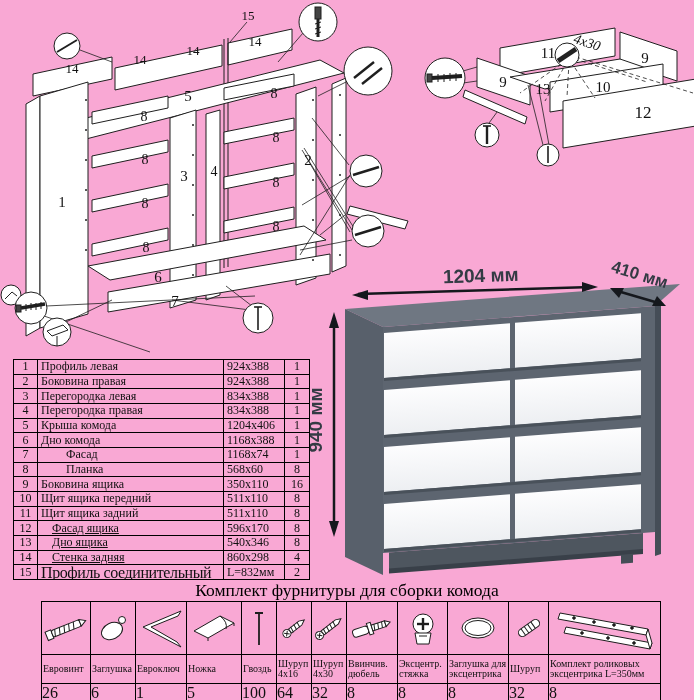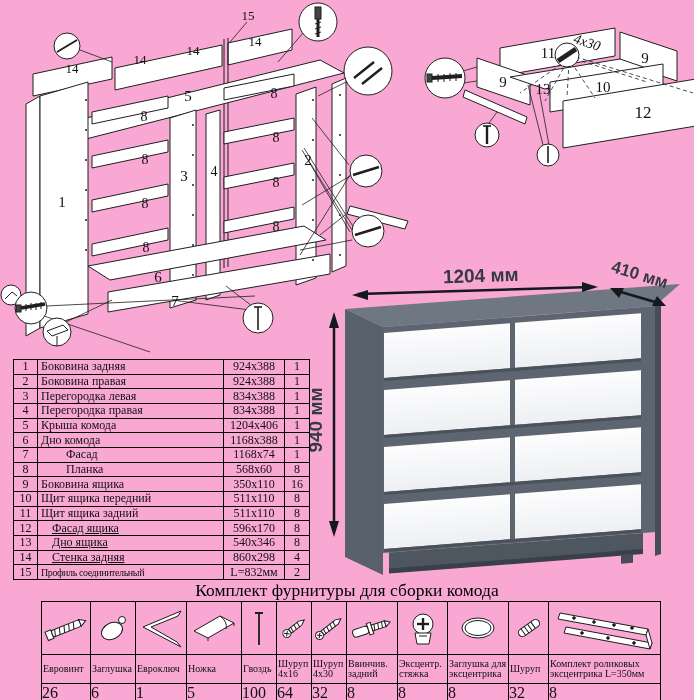--- a/index.html
+++ b/index.html
@@ -9,22 +9,22 @@
   .abs{position:absolute;}
 
   
   .parts{position:absolute;left:13px;top:359px;width:296px;height:221px;
          border-collapse:collapse;table-layout:fixed;font-size:12px;}
   .parts td{border:1px solid #000;padding:0 3px;height:13px;line-height:13px;
             overflow:hidden;white-space:nowrap;}
   .parts td.c{text-align:center;padding:0;}
   .parts td.ind1{padding-left:14px;text-decoration:underline;}
   .parts td.ind2{padding-left:28px;}
-  .parts td.cond{font-size:10px;letter-spacing:-0.4px;}
-  .parts td.sz{text-align:center;}
+  .parts td.cond{font-size:16px;letter-spacing:-0.4px;}
+  .parts td.sz{}
 
   
   .kit-title{position:absolute;left:0;right:0;top:580px;text-align:center;
              font-size:17.5px;color:#000;}
   .kit{position:absolute;left:41px;top:601px;width:620px;border-collapse:collapse;table-layout:fixed;}
   .kit td{border:1px solid #000;vertical-align:middle;padding:0;overflow:hidden;}
   .kit .ico-row td{height:52px;}
   .kit .name-row td{height:28px;font-size:10px;line-height:10.5px;padding:0 1px;}
   .kit .qty-row td{height:18px;font-size:16px;line-height:18px;}
   .kit svg{display:block;margin:0 auto;}
@@ -297,21 +297,21 @@
   <table class="parts">
     <colgroup>
         <col style="width:24px">
         <col style="width:186px">
         <col style="width:61px">
         <col style="width:25px">
       </colgroup>
     <tbody>
       <tr>
           <td class="c">1</td>
-          <td>Боковина задняя</td>
+          <td>Профиль левая</td>
           <td class="sz">924x388</td>
           <td class="c">1</td>
         </tr>
       <tr>
           <td class="c">2</td>
           <td>Боковина правая</td>
           <td class="sz">924x388</td>
           <td class="c">1</td>
         </tr>
       <tr>
@@ -547,21 +547,21 @@
           </td>
       </tr>
       <tr class="name-row">
         <td>Евровинт</td>
         <td>Заглушка</td>
         <td>Евроключ</td>
         <td>Ножка</td>
         <td>Гвоздь</td>
         <td>Шуруп 4x16</td>
         <td>Шуруп 4x30</td>
-        <td>Ввинчив. задний</td>
+        <td>Ввинчив. дюбель</td>
         <td>Эксцентр. стяжка</td>
         <td>Заглушка для эксцентрика</td>
         <td>Шуруп</td>
         <td>Комплект роликовых эксцентрика L=350мм</td>
       </tr>
       <tr class="qty-row">
         <td>26</td>
         <td>6</td>
         <td>1</td>
         <td>5</td>

